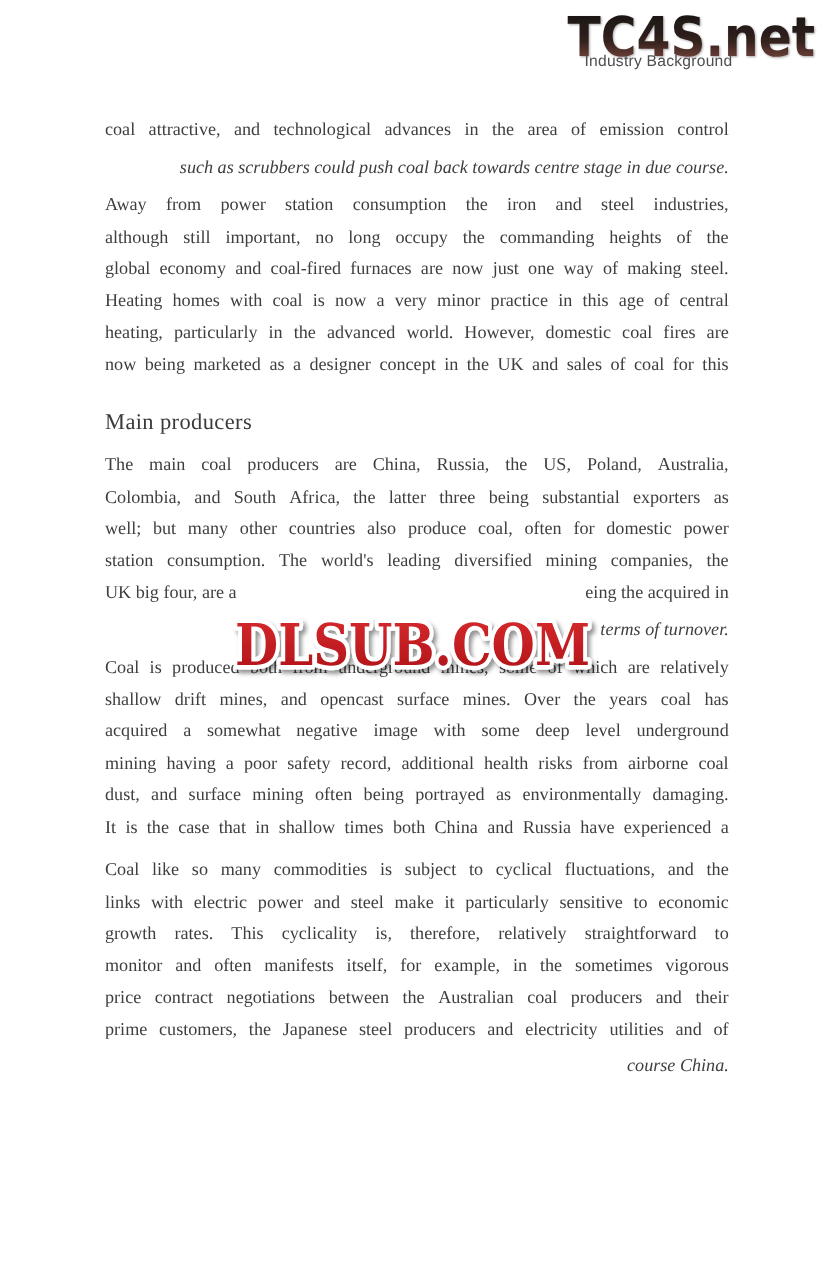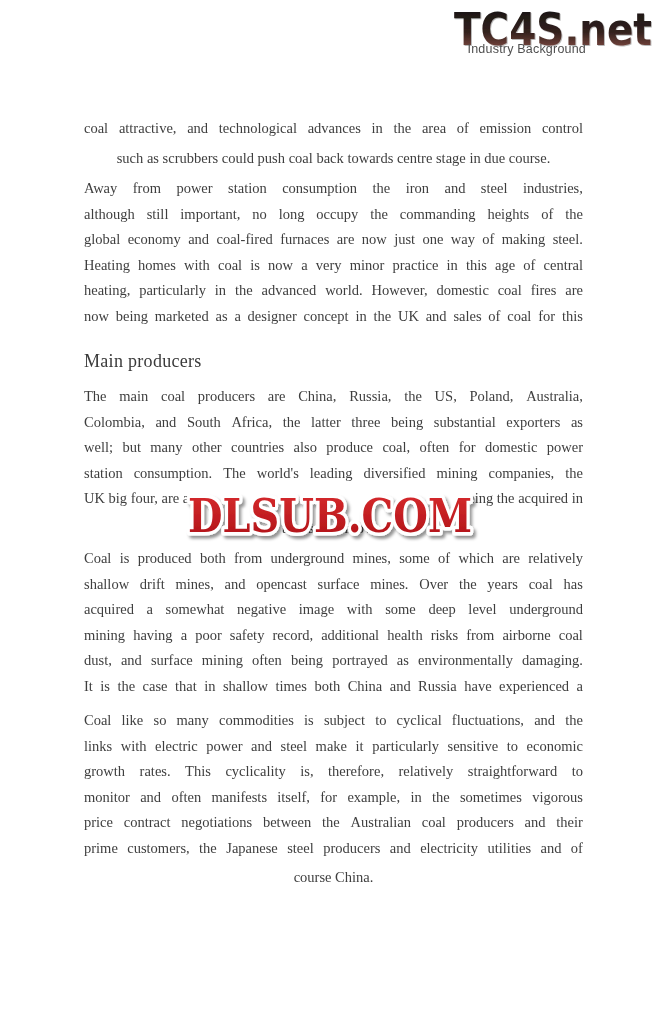--- a/index.html
+++ b/index.html
@@ -31,34 +31,34 @@
   }
 
   
   .body-text {
     position: absolute;
     left: 84px;
     top: 96px;
     width: 499px;
     color: #3e3e3e;
     font-size: 14.5px;
-    margin-top: 24px;
   }
   .paragraph { margin: 0 0 9px 0; }
   .line {
     display: flex;
     justify-content: space-between;
     align-items: baseline;
     height: 25.5px;
     white-space: pre;
   }
   .line.last {
     display: block;
     line-height: 25.5px;
-    text-align: center;
+    text-align: right;
+    font-style: italic;
   }
   .section-heading {
     font-family: Liberation Serif, serif;
     font-weight: 400;
     font-size: 18px;
     color: #3a3a3a;
     letter-spacing: 0.3px;
     margin: 15px 0 14px 0;
     line-height: 26px;
   }

